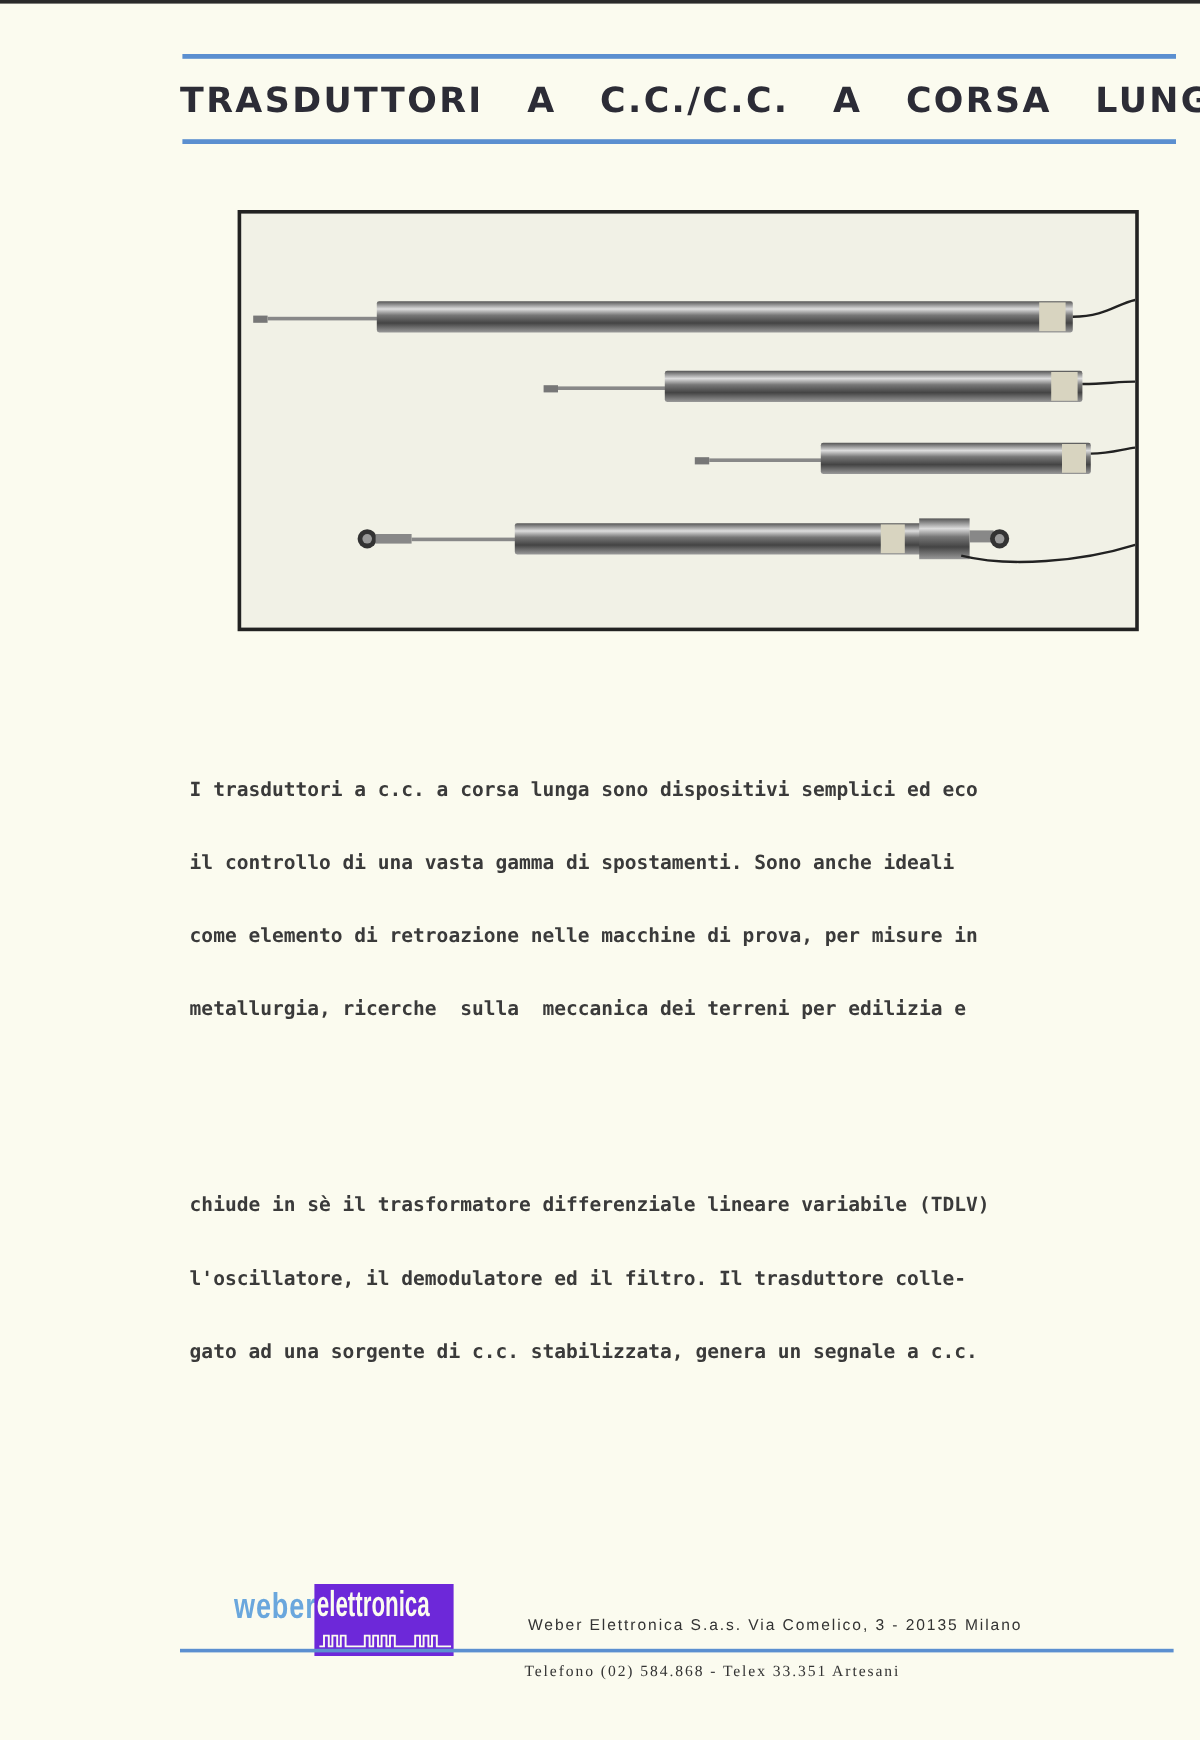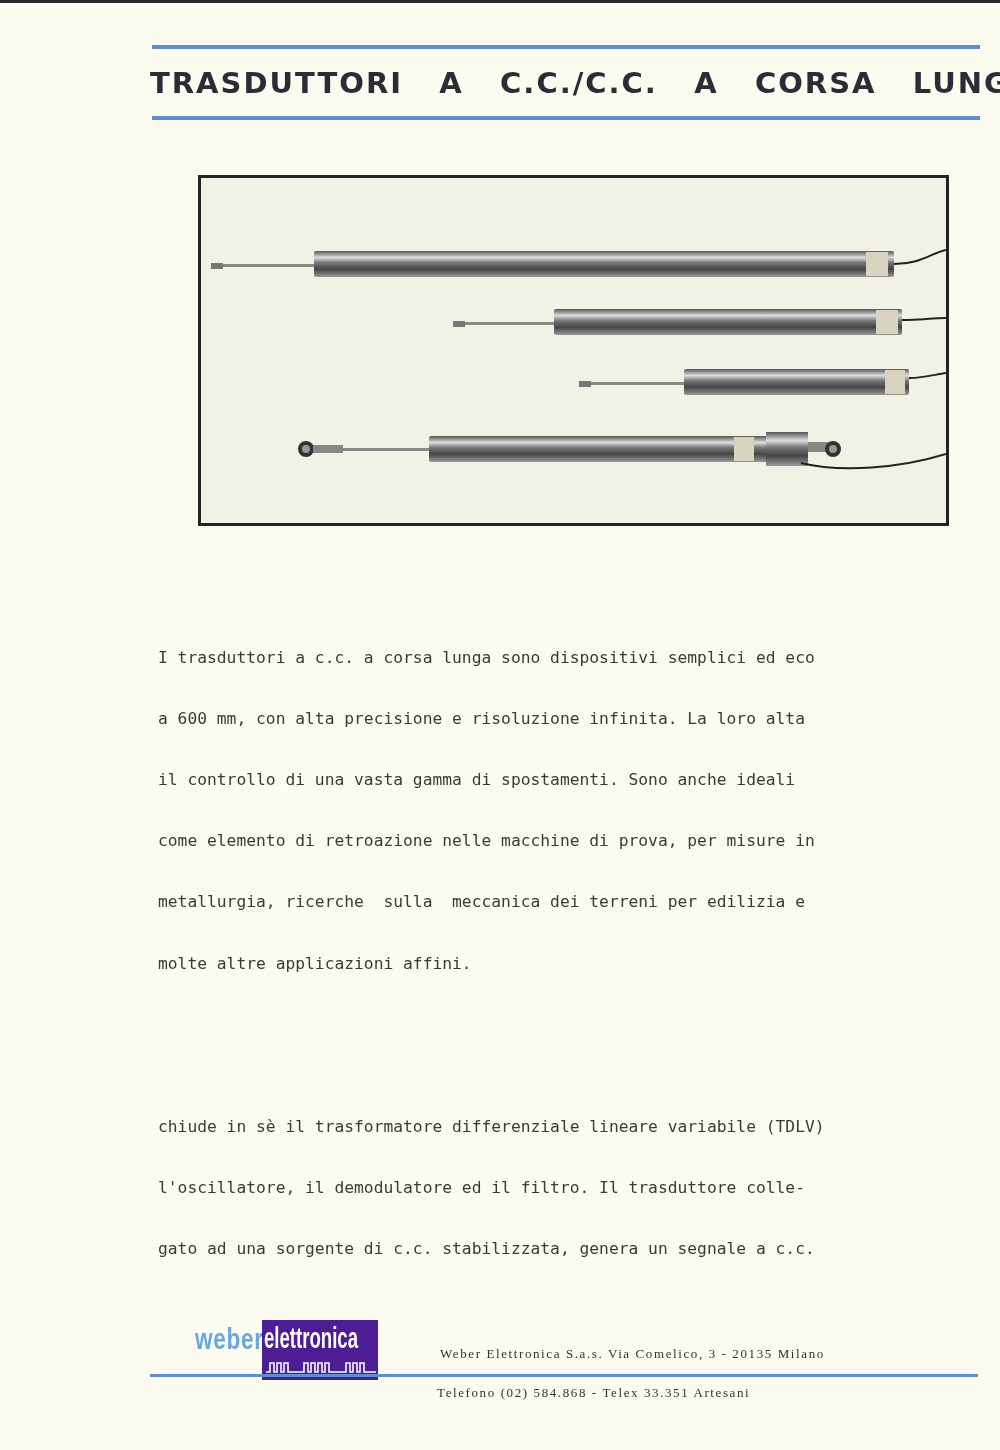--- a/index.html
+++ b/index.html
@@ -18,40 +18,40 @@
   .photo {
     position:absolute; left:198px; top:175px; width:745px; height:345px;
     border:3px solid #222; background:#f1f1e6;
   }
   .photo svg { display:block; }
   .body-text {
     position:absolute; left:158px; top:566px; width:830px;
     font-size:16.3px; line-height:20.4px; color:#3a3a3a; white-space:pre;
   }
   .para { margin:0 0 20.4px 0; }
-  .line { display:block; height:20.4px; }
+  .line { display:block; height:20.4px;font-weight:bold; }
   .logo {
     position:absolute; left:195px; top:1320px;
   }
   .logo-weber {
     position:absolute; left:0; top:2px; font-family:"Liberation Sans", sans-serif;
     font-size:30px; color:#6aa7dd; letter-spacing:1px; transform:scaleX(0.75); transform-origin:left;
     font-weight:bold;
   }
   .logo-box {
-    position:absolute; left:67px; top:0; width:116px; height:60px; background:#4c1d95;
+    position:absolute; left:67px; top:0; width:116px; height:60px; background:#6d28d9;
   }
   .logo-elet {
     position:absolute; left:2px; top:1px; font-family:"Liberation Sans", sans-serif; font-weight:bold;
     font-size:30px; color:#fbfbef; transform:scaleX(0.62); transform-origin:left; white-space:nowrap;
   }
   .logo-wave { position:absolute; left:4px; top:40px; }
   .footer-rule { position:absolute; left:150px; top:1374px; width:828px; height:3px; background:#5b8fd0; }
   .footer-addr {
-    position:absolute; left:440px; top:1346px; font-family:Liberation Serif, serif;
+    position:absolute; left:440px; top:1346px; font-family:Liberation Sans, sans-serif;
     font-size:13px; letter-spacing:1.6px; color:#333;
   }
   .footer-tel {
     position:absolute; left:437px; top:1385px; font-family:Liberation Serif, serif;
     font-size:13px; letter-spacing:1.6px; color:#333;
   }
 </style>
 </head>
 <body>
 
@@ -109,25 +109,23 @@
       <circle cx="632" cy="271" r="8" fill="#333"></circle>
       <circle cx="632" cy="271" r="4" fill="#999"></circle>
       <path d="M600 285 C 640 295, 700 290, 745 276" stroke="#222" stroke-width="2" fill="none"></path>
     </g>
   </svg>
 </div>
 
 <div class="body-text">
   <div class="para">
     <span class="line">I trasduttori a c.c. a corsa lunga sono dispositivi semplici ed eco</span>
-    <span class="line">a 600 mm, con alta precisione e risoluzione infinita. La loro alta</span>
     <span class="line">il controllo di una vasta gamma di spostamenti. Sono anche ideali</span>
     <span class="line">come elemento di retroazione nelle macchine di prova, per misure in</span>
     <span class="line">metallurgia, ricerche  sulla  meccanica dei terreni per edilizia e</span>
-    <span class="line">molte altre applicazioni affini.</span>
   </div>
   <div class="para">
     <span class="line">chiude in sè il trasformatore differenziale lineare variabile (TDLV)</span>
     <span class="line">l'oscillatore, il demodulatore ed il filtro. Il trasduttore colle-</span>
     <span class="line">gato ad una sorgente di c.c. stabilizzata, genera un segnale a c.c.</span>
     
   </div>
   
   
 </div>

